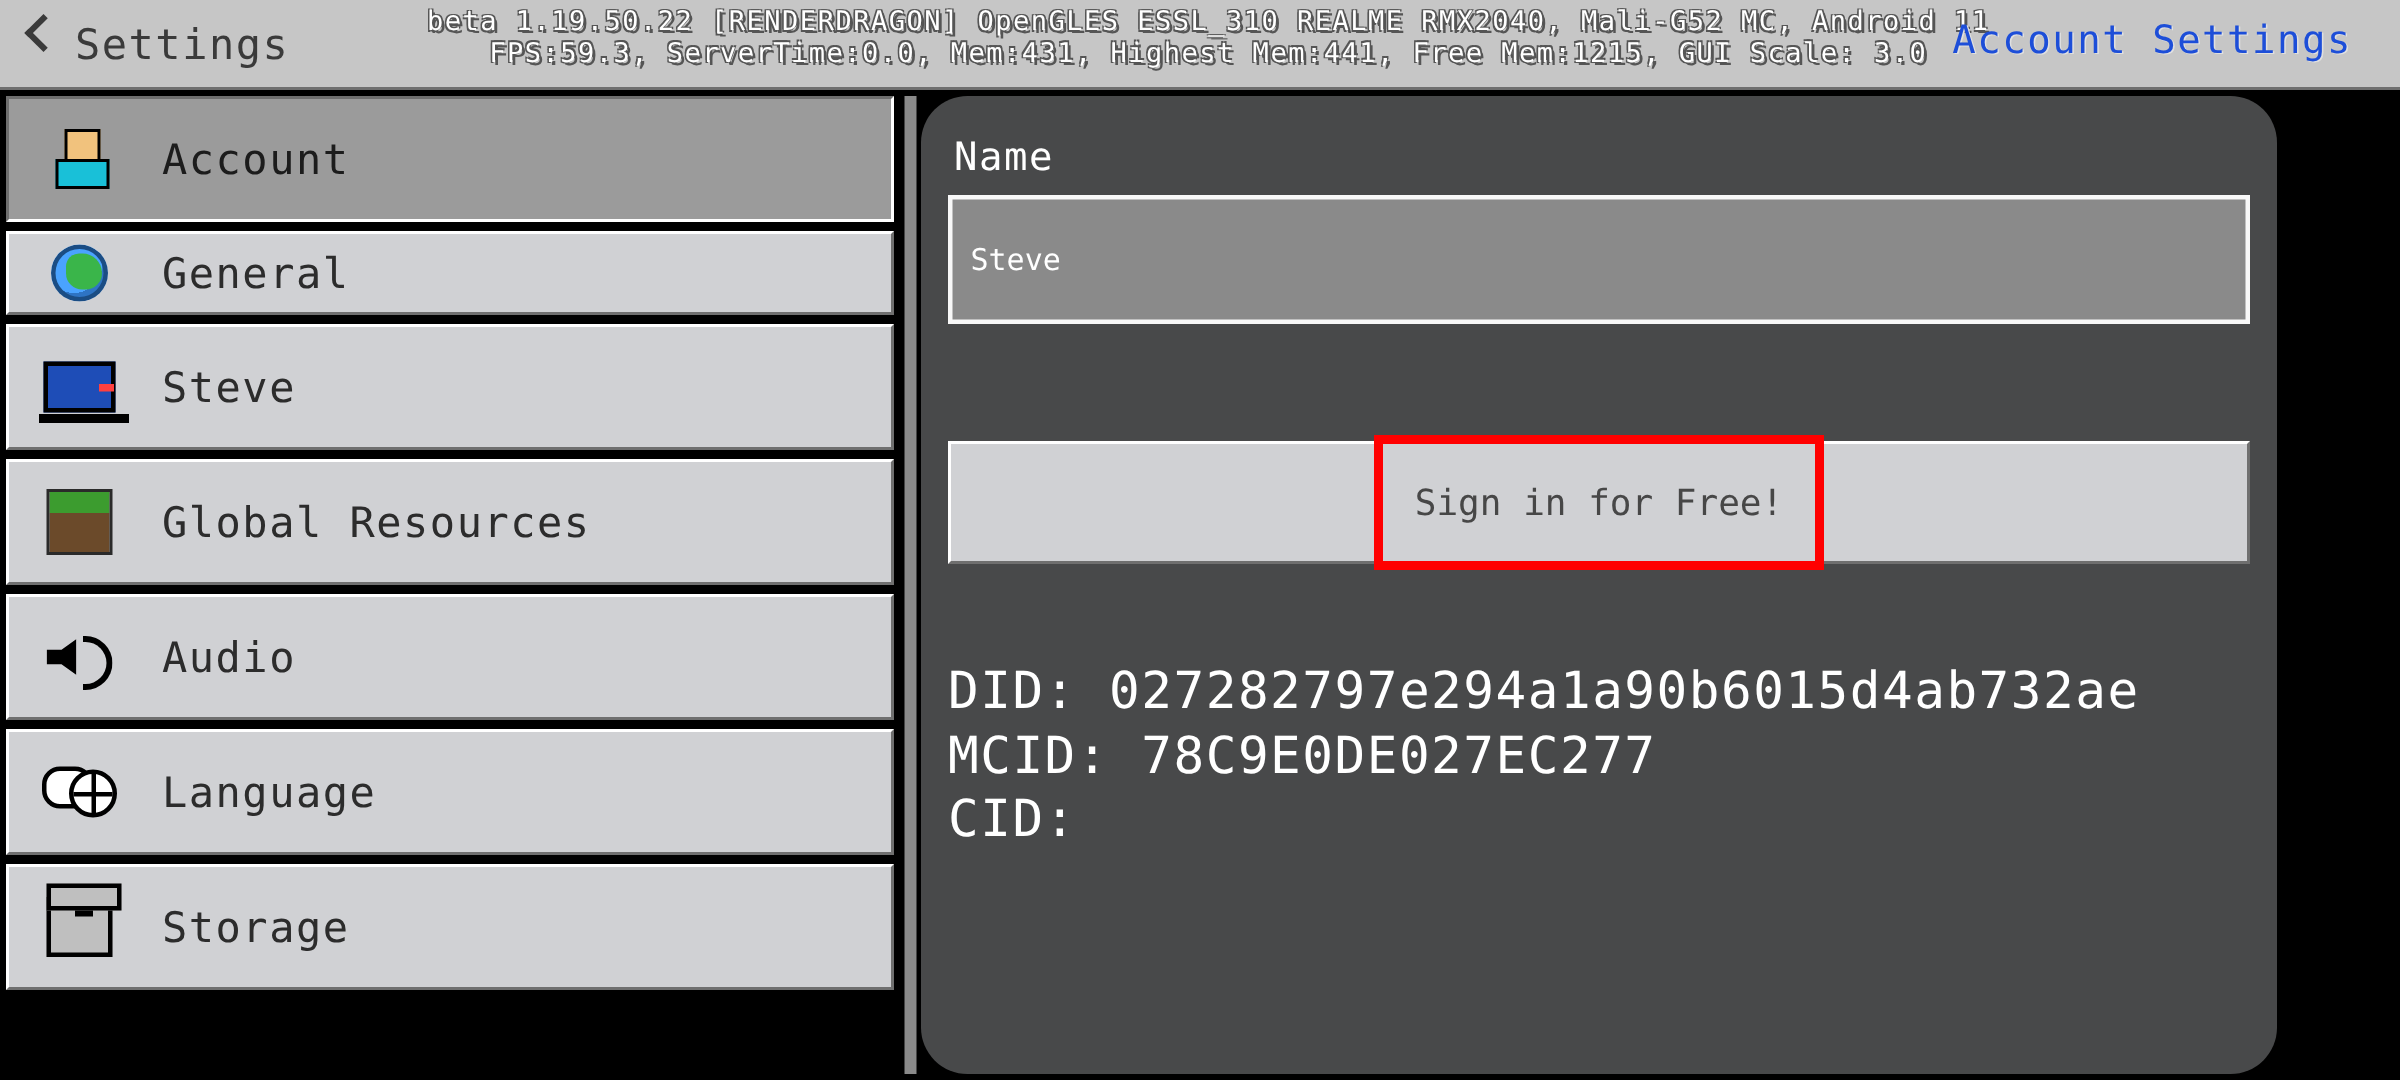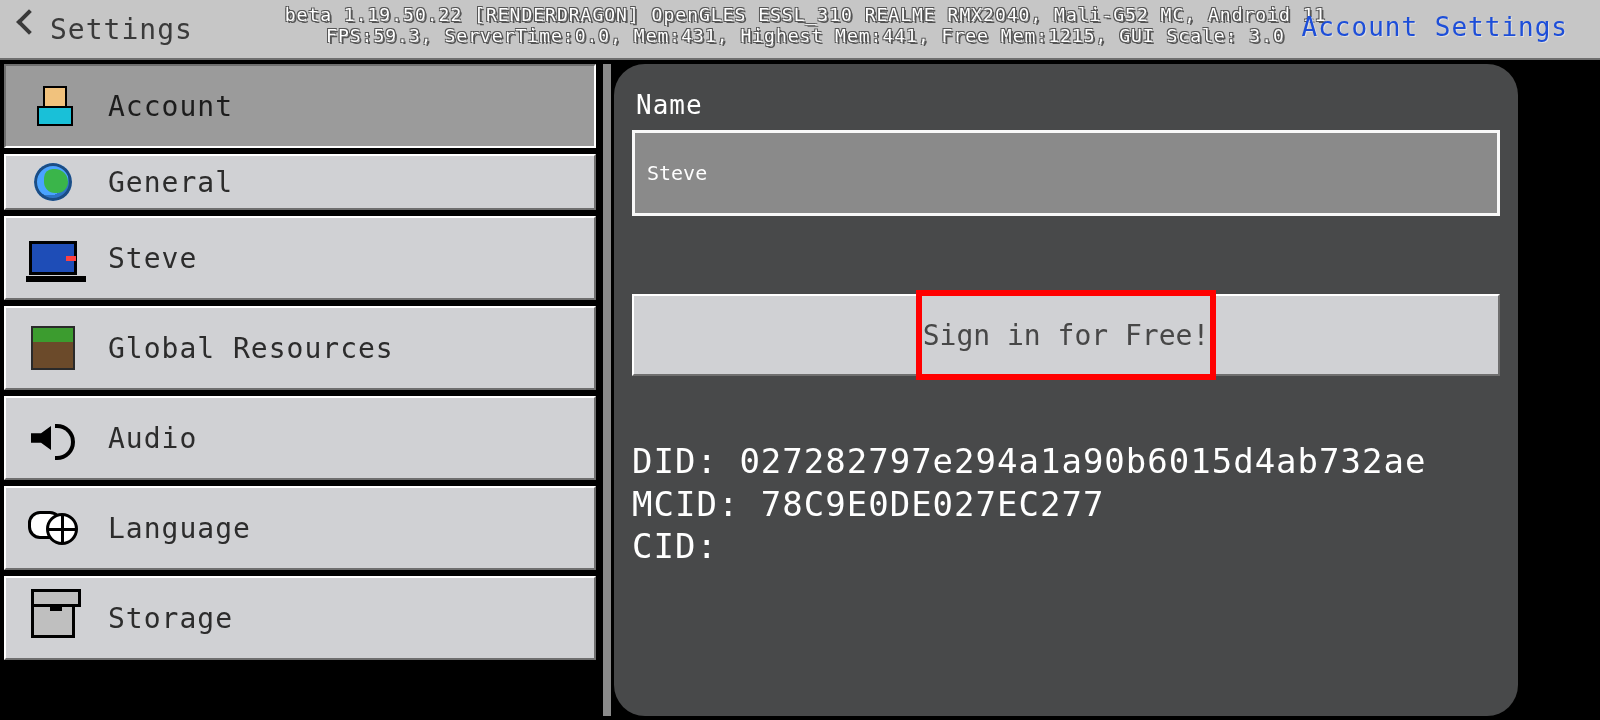--- a/index.html
+++ b/index.html
@@ -237,21 +237,21 @@
     outline:none;
   }
 
   .signin-wrap { position:relative; margin-top: 78px; }
   .signin-btn {
     width:100%; height:82px;
     background:#d0d1d4;
     border:2px solid #fff;
     border-right-color:#6f6f6f;
     border-bottom-color:#6f6f6f;
-    font: inherit; font-size:28px; color:#474747;
+    font: inherit; font-size:24px; color:#474747;
     cursor:pointer;
   }
   .highlight-box {
     position:absolute;
     left: 284px; top:-4px;
     width: 300px; height: 90px;
     border:6px solid #ff0000;
     pointer-events:none;
   }
 

